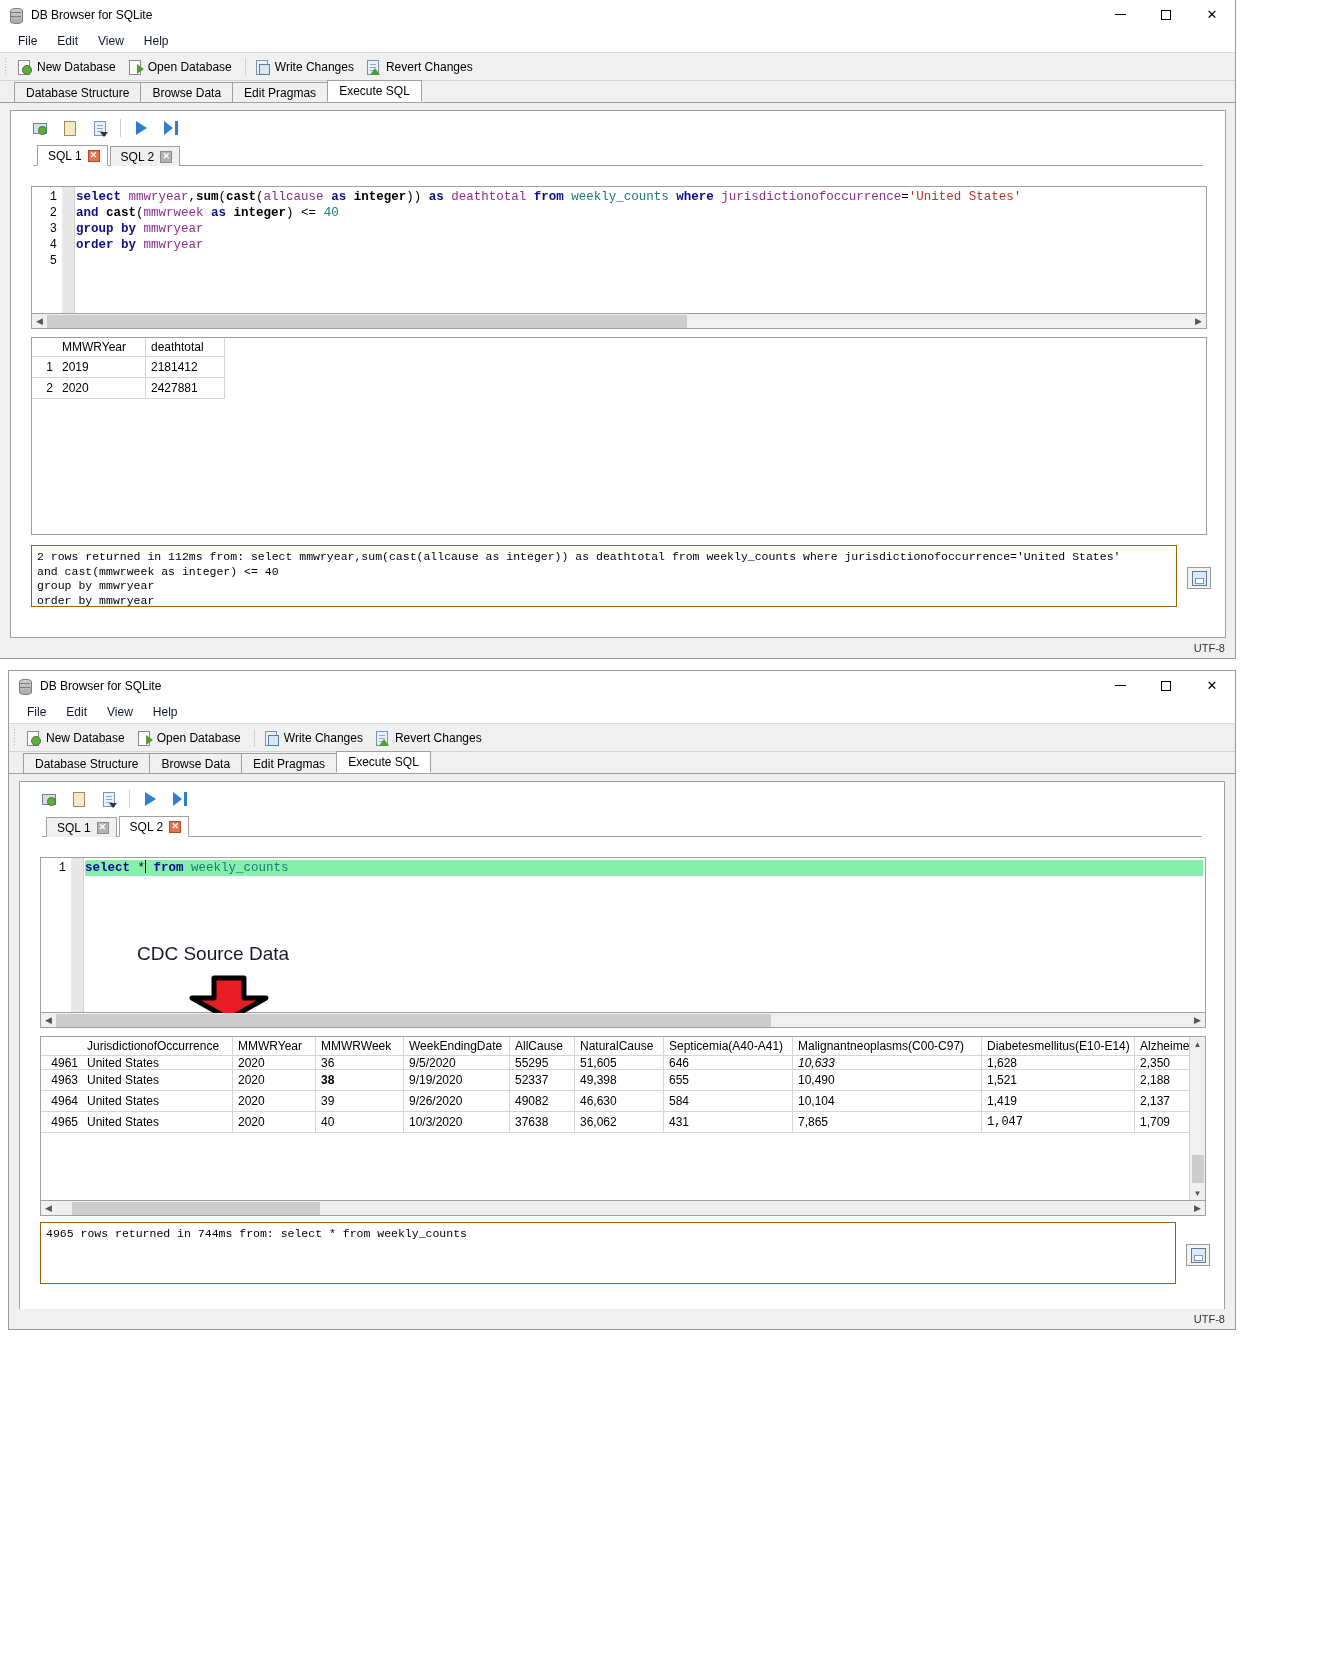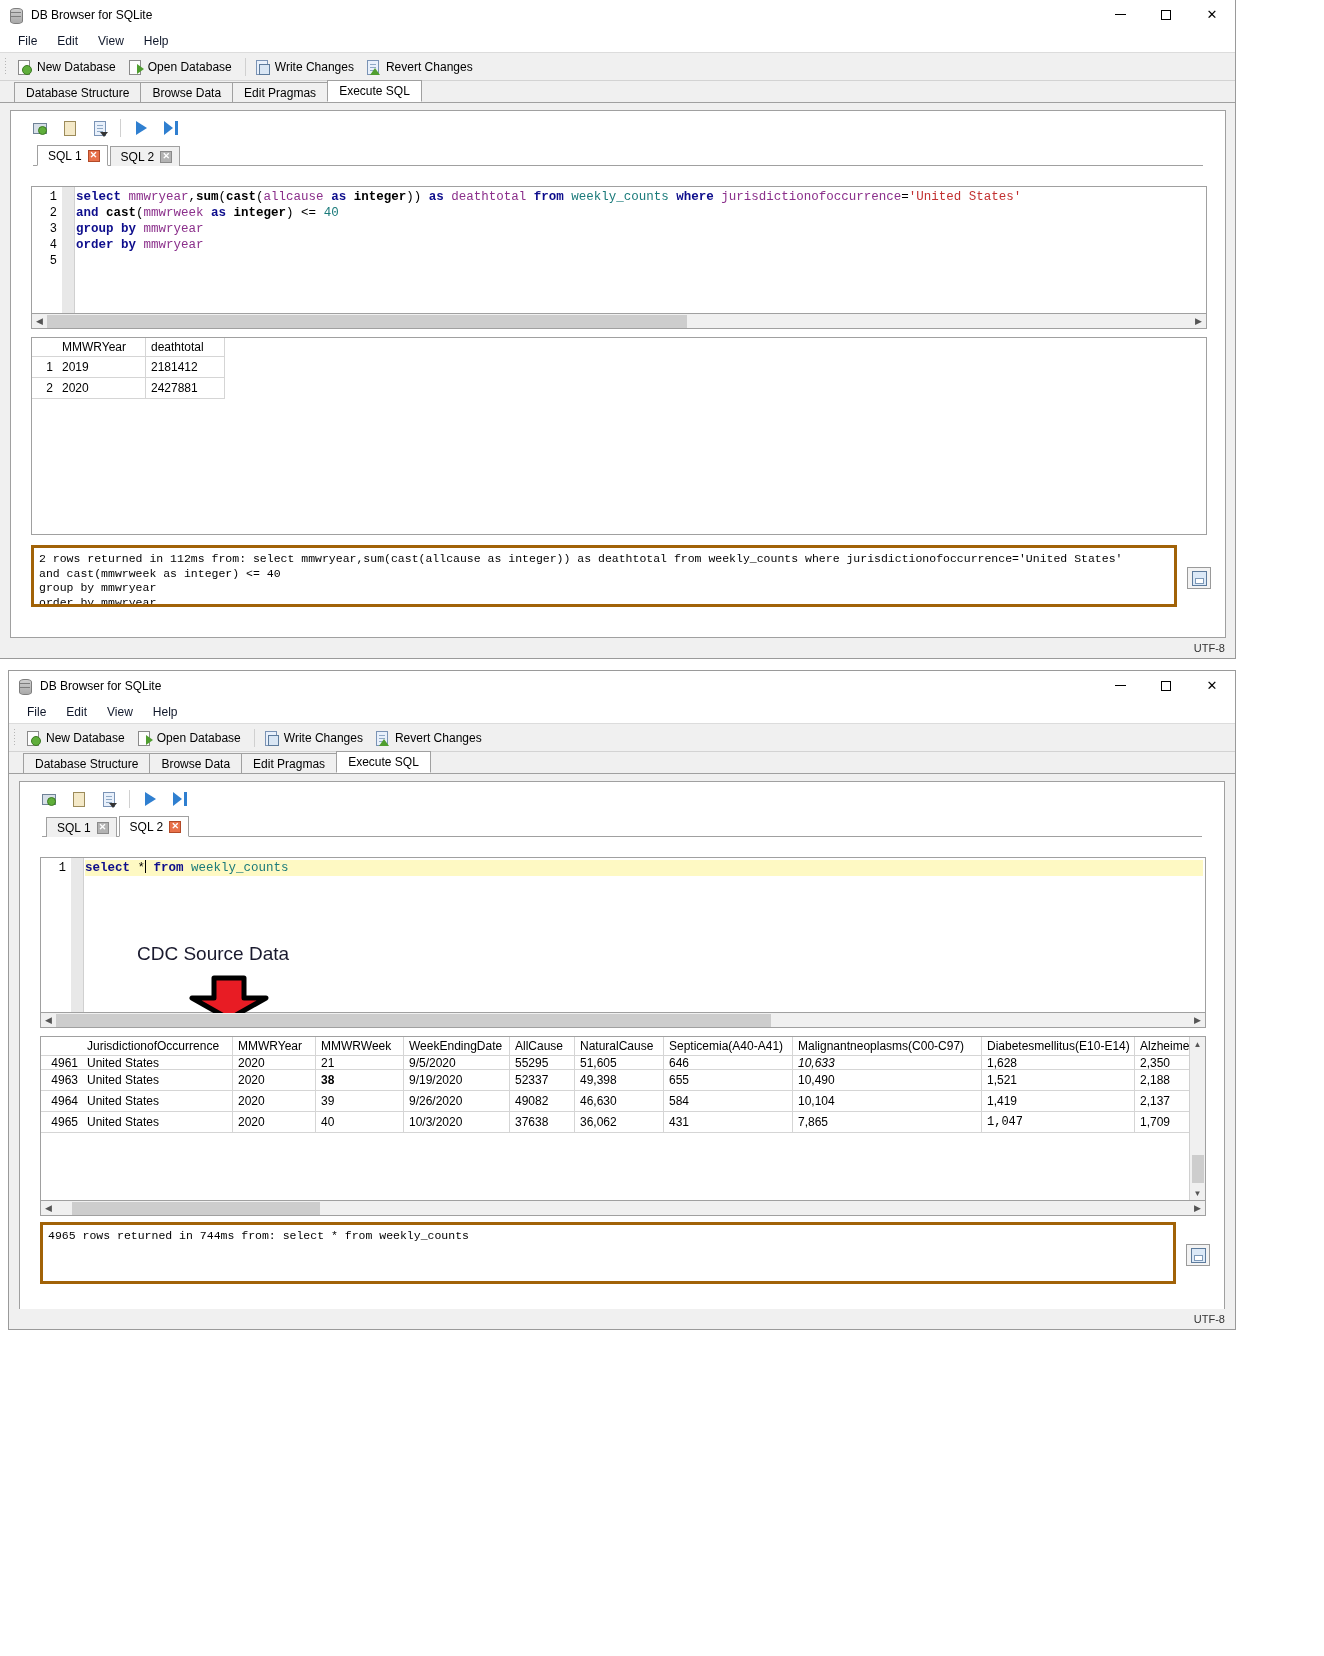--- a/index.html
+++ b/index.html
@@ -68,37 +68,37 @@
   .lineno{text-align:right;padding-right:5px;color:#000;font-family:"Liberation Mono",monospace;font-size:12px;line-height:16px;}
   .codearea{position:absolute;left:44px;right:2px;top:0;bottom:0;overflow:hidden;}
   .cline{line-height:16px;white-space:pre;}
   .kw{color:#0d0d8c;font-weight:bold;}
   .fn{color:#000;font-weight:bold;}
   .id{color:#8b2f8b;}
   .tbl{color:#1a7a7a;}
   .str{color:#c23030;}
   .num{color:#1a7a7a;}
   .cur{display:inline-block;width:1px;height:13px;background:#000;vertical-align:-2px;}
-  .hl-line{background:#fef9c3;}
+  .hl-line{background:#86efac;}
 
   
   .hscroll{height:15px;background:#f0f0f0;border:1px solid #a0a0a0;border-top:none;display:flex;align-items:center;box-sizing:border-box;}
   .hs-arrow{width:15px;height:13px;display:flex;align-items:center;justify-content:center;font-size:9px;color:#555;}
   .hs-track{flex:1;height:13px;background:#f0f0f0;position:relative;}
   .hs-thumb{position:absolute;top:0;height:13px;background:#cdcdcd;}
 
   
   .grid{border:1px solid #a0a0a0;background:#fff;box-sizing:border-box;position:relative;overflow:hidden;}
   table.rg{border-collapse:collapse;font-size:12px;table-layout:fixed;}
   table.rg th{background:#fff;border-right:1px solid #d5d5d5;border-bottom:1px solid #d5d5d5;font-weight:normal;text-align:left;padding:2px 5px;white-space:nowrap;color:#000;}
   table.rg td{border-right:1px solid #d5d5d5;border-bottom:1px solid #d5d5d5;padding:3px 5px;white-space:nowrap;color:#000;background:#fff;}
   table.rg th.rh,table.rg td.rh{background:#fff;border-right:1px solid #d5d5d5;text-align:right;padding-right:4px;color:#000;}
 
   
-  .statusbox{border:3px solid #a16207;background:#fff;font-family:"Liberation Mono",monospace;font-size:11.5px;line-height:14.5px;padding:4px 5px;box-sizing:border-box;overflow:hidden;white-space:pre;}
+  .statusbox{border:1px solid #a16207;background:#fff;font-family:"Liberation Mono",monospace;font-size:11.5px;line-height:14.5px;padding:4px 5px;box-sizing:border-box;overflow:hidden;white-space:pre;}
   .savebtn{width:22px;height:20px;border:1px solid #9a9a9a;background:#f3f3f3;display:flex;align-items:center;justify-content:center;}
   .savebtn .sv{width:13px;height:13px;background:#dce9f7;border:1px solid #5d7b9c;position:relative;}
   .savebtn .sv:after{content:"";position:absolute;left:2px;top:6px;width:9px;height:6px;background:#fff;border:1px solid #7d99b8;box-sizing:border-box;}
 
   .statusbar{position:absolute;left:0;right:0;bottom:0;height:20px;background:#f0f0f0;display:flex;align-items:center;justify-content:flex-end;padding-right:10px;font-size:11px;color:#333;}
 
   
   .anno-text{position:absolute;font-size:19px;color:#1a1a2e;font-family:"Liberation Sans",sans-serif;white-space:nowrap;}
   .anno-arrow{position:absolute;}
 
@@ -430,21 +430,21 @@
             <th style="width:142px;">Diabetesmellitus(E10-E14)</th>
             <th style="width:134px;">Alzheimerdisease(G30)</th>
 
           </tr>
         </thead>
         <tbody id="w2rows">
             <tr style="height: 14px;">
               <td class="rh" style="width: 32px; border-right: none; padding-top: 0px; padding-bottom: 0px; vertical-align: bottom; line-height: 12px; overflow: hidden;">4961</td>
               <td style="width: 140px; padding-top: 0px; padding-bottom: 0px; vertical-align: bottom; line-height: 12px; overflow: hidden;">United States</td>
               <td style="width: 72px; padding-top: 0px; padding-bottom: 0px; vertical-align: bottom; line-height: 12px; overflow: hidden;">2020</td>
-              <td style="width: 77px; padding-top: 0px; padding-bottom: 0px; vertical-align: bottom; line-height: 12px; overflow: hidden;">21</td>
+              <td style="width: 77px; padding-top: 0px; padding-bottom: 0px; vertical-align: bottom; line-height: 12px; overflow: hidden;">36</td>
               <td style="width: 95px; padding-top: 0px; padding-bottom: 0px; vertical-align: bottom; line-height: 12px; overflow: hidden;">9/5/2020</td>
               <td style="width: 54px; padding-top: 0px; padding-bottom: 0px; vertical-align: bottom; line-height: 12px; overflow: hidden;">55295</td>
               <td style="width: 78px; padding-top: 0px; padding-bottom: 0px; vertical-align: bottom; line-height: 12px; overflow: hidden;">51,605</td>
               <td style="width: 118px; padding-top: 0px; padding-bottom: 0px; vertical-align: bottom; line-height: 12px; overflow: hidden;">646</td>
               <td style="width: 178px; padding-top: 0px; padding-bottom: 0px; vertical-align: bottom; line-height: 12px; overflow: hidden; font-style: italic;">10,633</td>
               <td style="width: 142px; padding-top: 0px; padding-bottom: 0px; vertical-align: bottom; line-height: 12px; overflow: hidden;">1,628</td>
               <td style="width: 134px; padding-top: 0px; padding-bottom: 0px; vertical-align: bottom; line-height: 12px; overflow: hidden;">2,350</td>
             </tr>
             <tr>
               <td class="rh" style="width: 32px; border-right: none;">4963</td>

